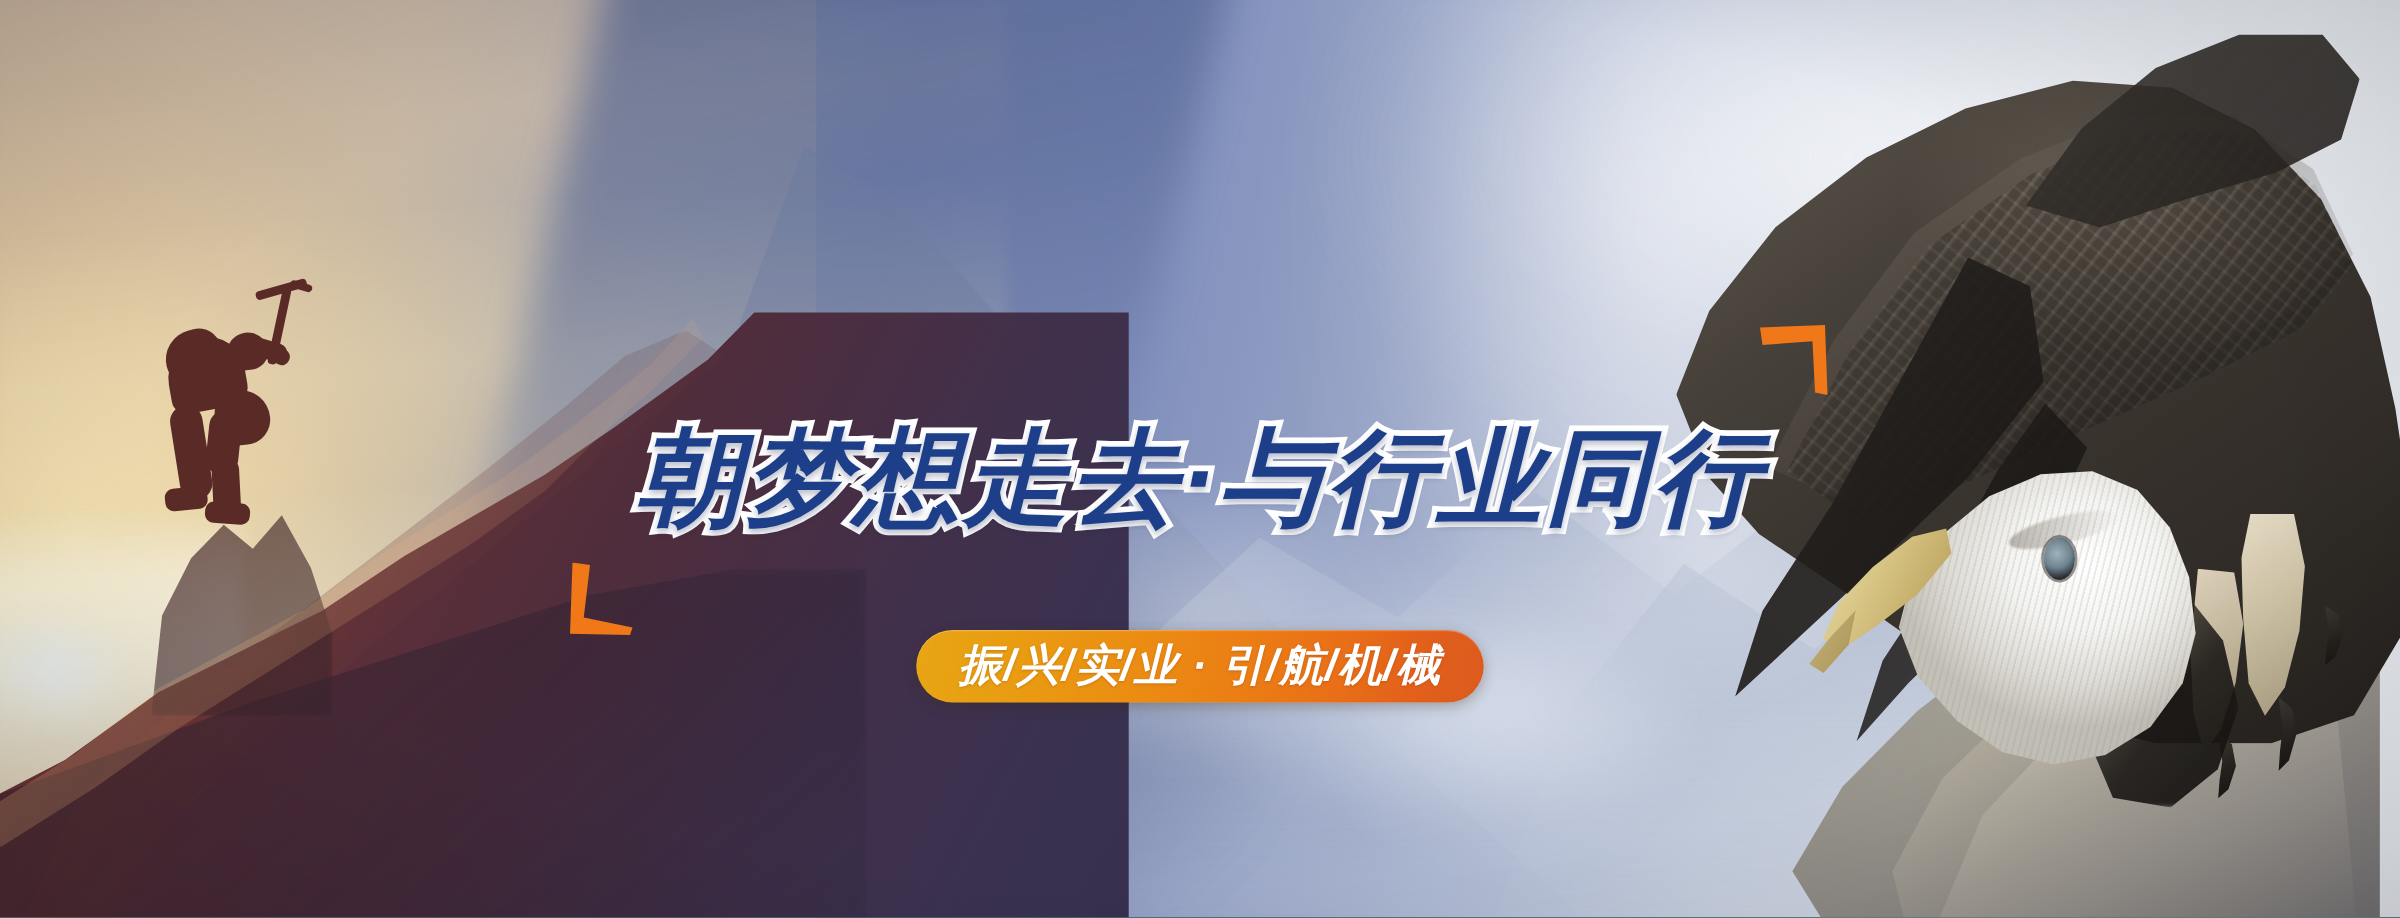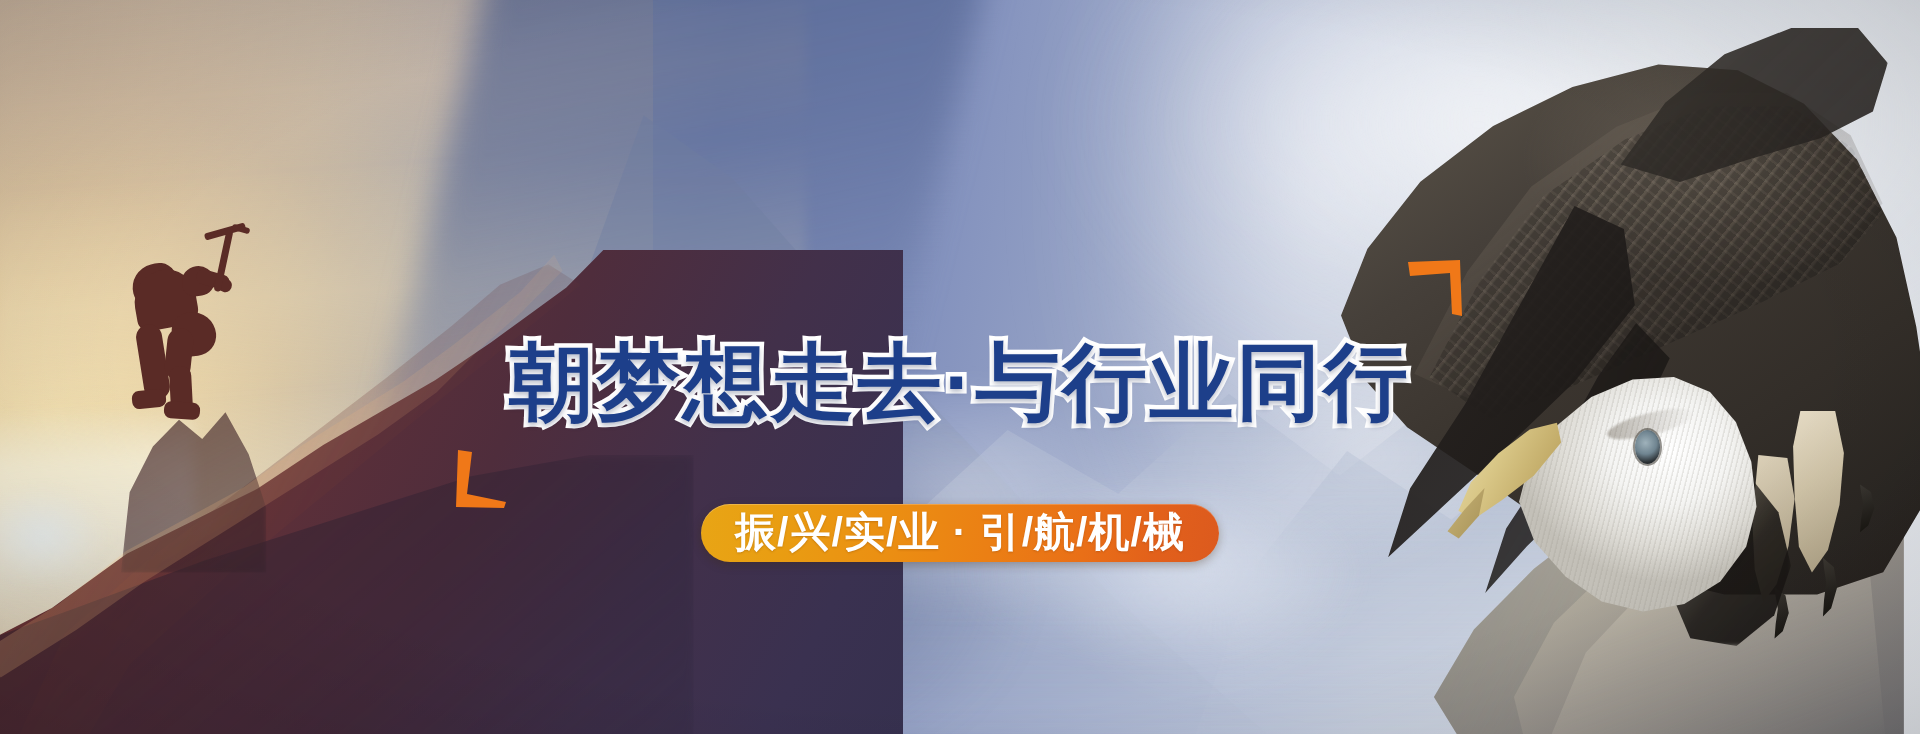--- a/index.html
+++ b/index.html
@@ -10,20 +10,21 @@
   body {
     font-family: "Liberation Sans", sans-serif;
   }
 
   .banner {
     position: relative;
     width: 1920px;
     height: 734px;
     overflow: hidden;
     background: #7dd3fc;
+    font-style: italic;
   }
 
   
 
   
   .sky-base {
     position: absolute;
     inset: 0;
     background:
       linear-gradient(100deg,
@@ -774,21 +775,21 @@
       #eb7f14 56%,
       #e96f17 74%,
       #e2601b 88%,
       #dc5a1e 100%);
     box-shadow:
       0 3px 10px rgba(60,40,10,0.30),
       inset 0 1px 0 rgba(255,255,255,0.22);
   }
   .pill-text {
     font-family: "Liberation Sans", "DejaVu Sans", sans-serif;
-    font-size: 41px;
+    font-size: 35px;
     font-weight: 700;
     letter-spacing: 1px;
     color: #ffffff;
     white-space: nowrap;
     text-shadow: 0 1px 2px rgba(120,60,10,0.30);
   }
 </style>
 </head>
 <body>
 

